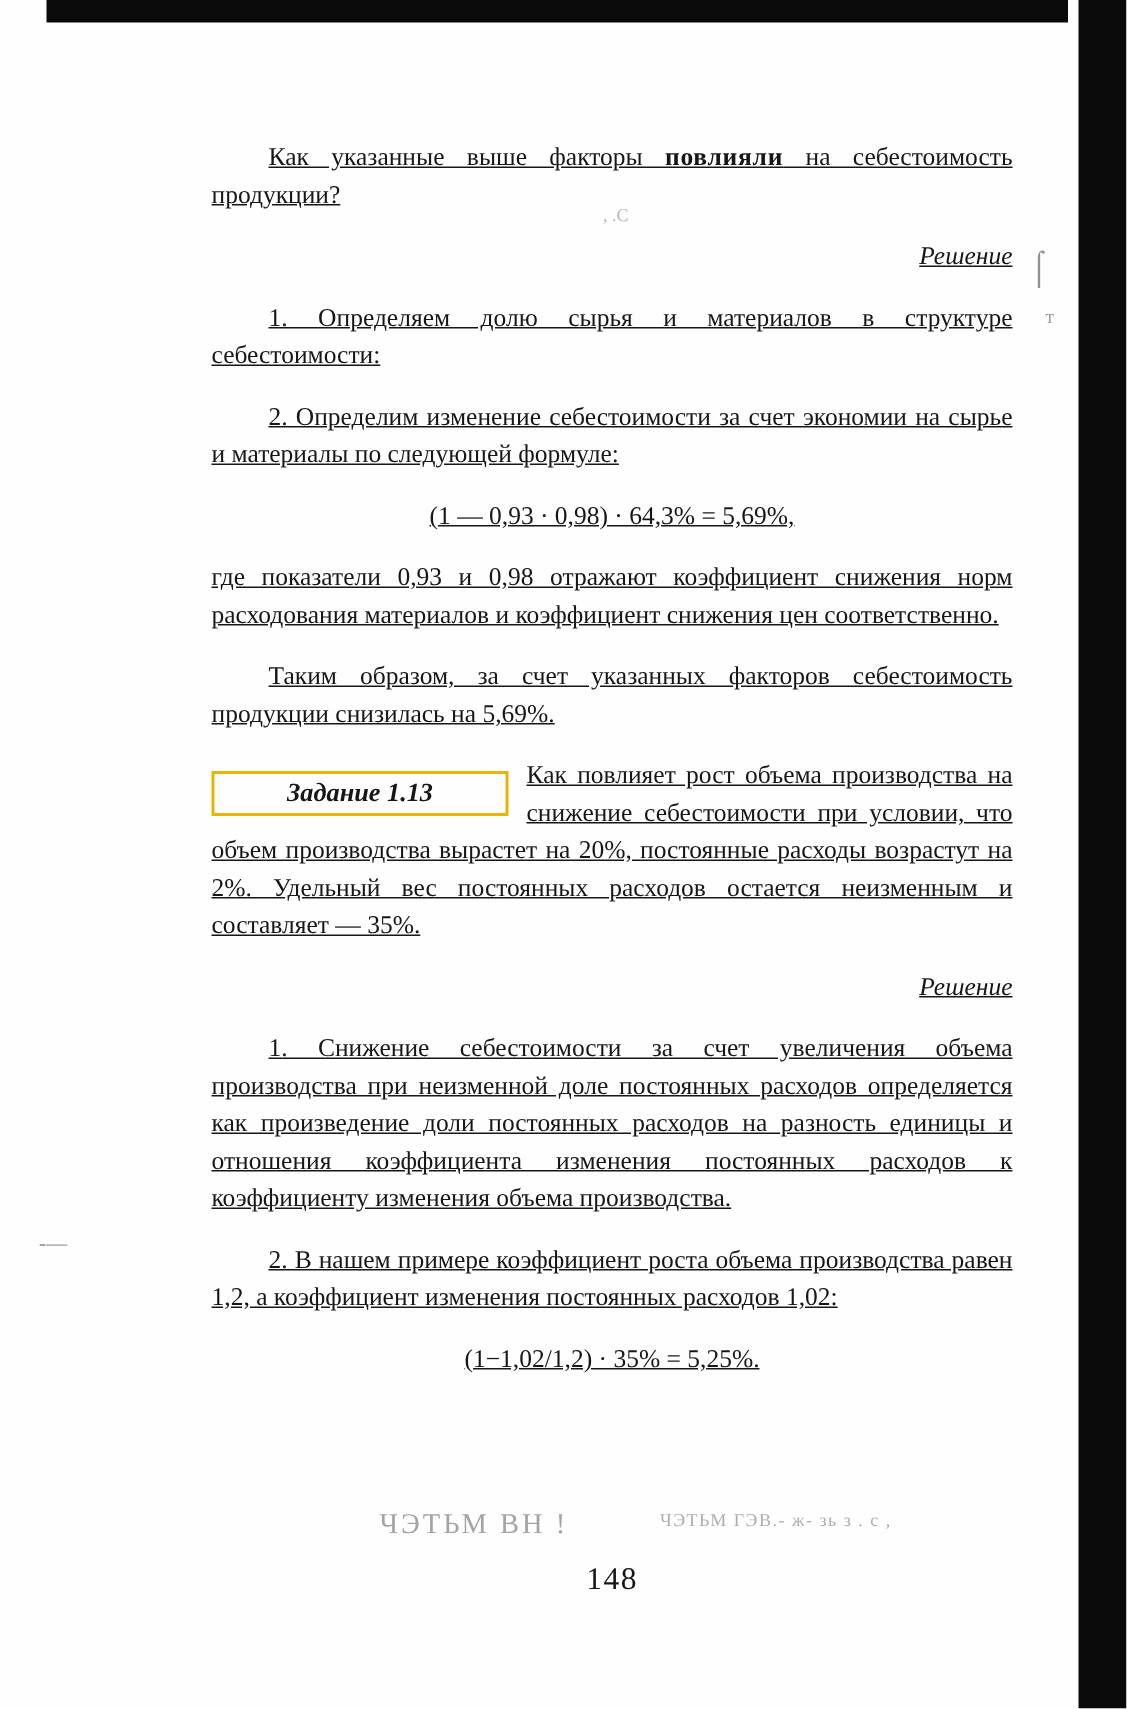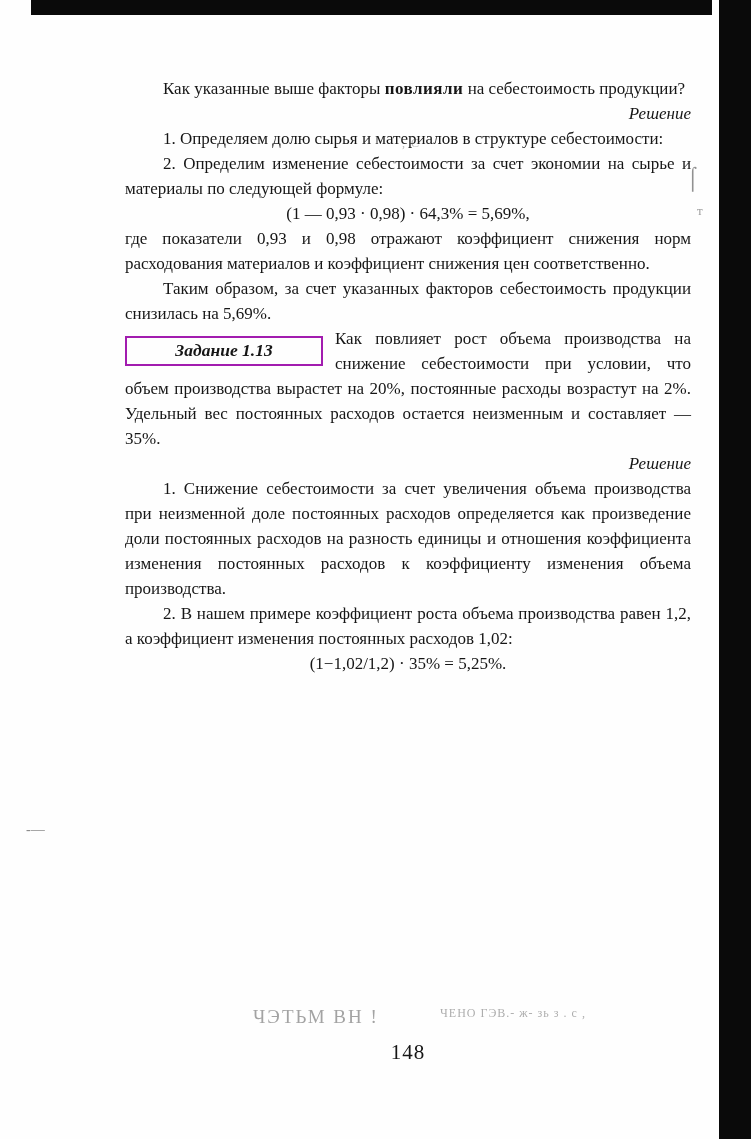--- a/index.html
+++ b/index.html
@@ -16,35 +16,35 @@
   
   .scan-bar-top  { position: absolute; left: 31px; top: 0; width: 681px; height: 15px; background: #0a0a0a; }
   .scan-bar-right{ position: absolute; left: 719px; top: 0; width: 32px; height: 1139px; background: #0a0a0a; }
 
   
   .text-col {
     position: absolute; left: 125px; top: 76px; width: 566px;
     font-size: 17px; line-height: 25px;
     text-align: justify;
   }
-  .text-col p { margin: 0; }
+  .text-col p { margin: 16px; text-decoration: underline; }
   .indent { text-indent: 38px; }
   .smudge-bold { font-weight: bold; letter-spacing: 0.5px; }
   .heading-solution { font-style: italic; padding-left: 38px; text-align: right; }
   .formula { text-align: center; text-indent: 0; margin: 7px 0 8px 0; }
 
   .task-para { margin-top: 6px; }
   .task-float {
     float: left; width: 198px; height: 50px;
     display: flex; align-items: center;
     margin-right: 12px;
   }
   .task-box {
     display: inline-block; width: 100%;
-    border: 2px solid #a21caf;
+    border: 2px solid #eab308;
     padding: 1px 6px 2px 6px;
     font-style: italic; font-weight: bold;
     font-size: 17.5px; line-height: 23px;
     text-align: center; white-space: nowrap;
     box-sizing: border-box;
   }
 
   .page-number {
     position: absolute; left: 125px; top: 1040px; width: 566px;
     text-align: center; font-size: 21px; letter-spacing: 1px;
@@ -101,15 +101,15 @@
 
   </div>
 
   <div class="page-number">148</div>
 
   <span class="artifact a-solution-right">, .С</span>
   <span class="artifact a-top-right-1">⌠</span>
   <span class="artifact a-top-right-2">т</span>
   <span class="artifact a-left-dash">-—</span>
   <span class="artifact a-bottom-left">ЧЭТЬМ  ВН !</span>
-  <span class="artifact a-bottom-right">ЧЕНО ГЭВ.- ж-  зь   з .    с   ,</span>
+  <span class="artifact a-bottom-right">ЧЭТЬМ ГЭВ.- ж-  зь   з .    с   ,</span>
 
 </div>
 
 </body></html>

